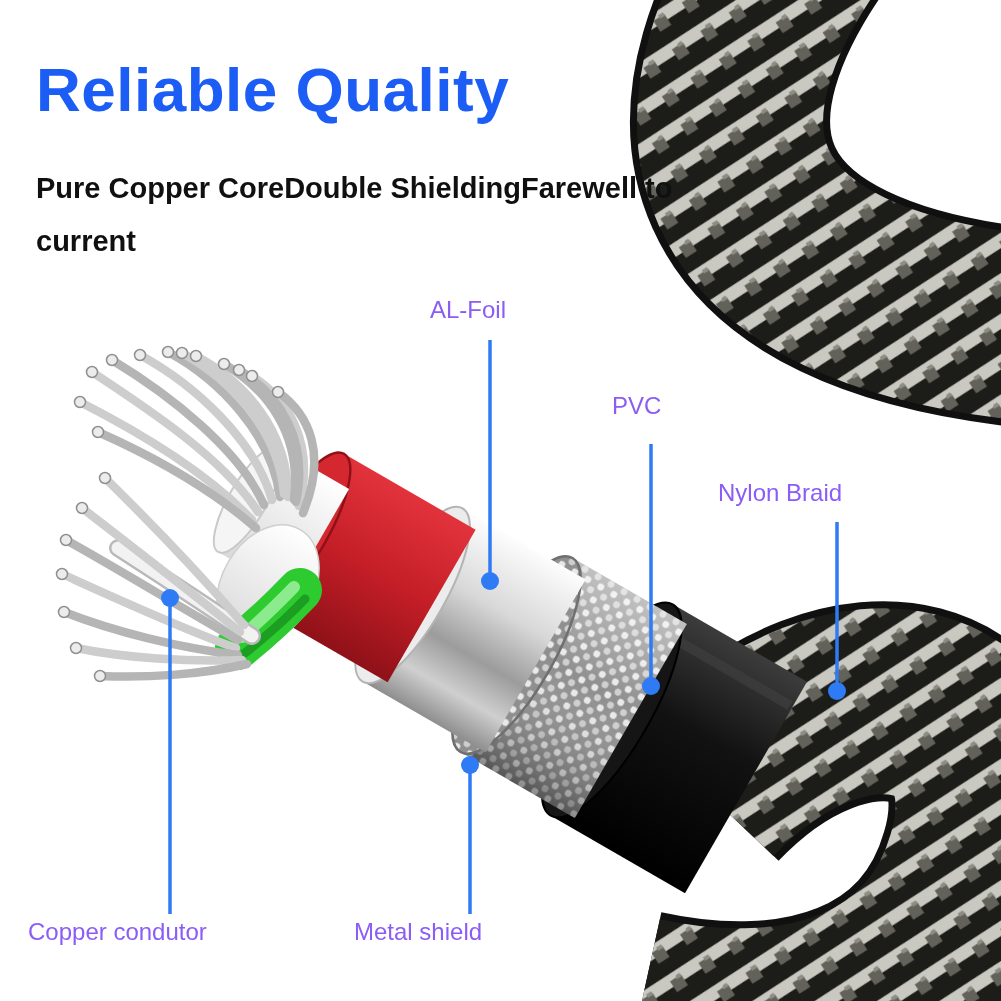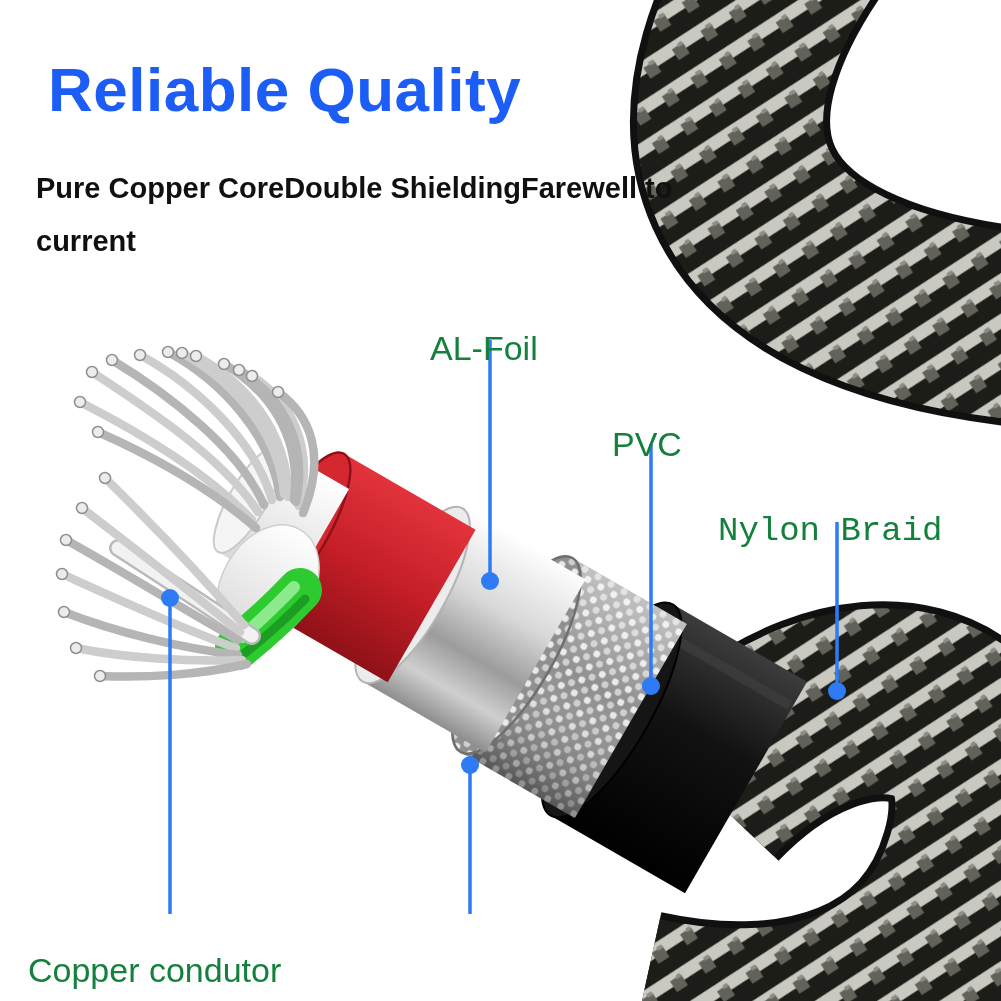--- a/index.html
+++ b/index.html
@@ -1,26 +1,26 @@
 <!DOCTYPE html>
 <html><head>
 <meta charset="utf-8">
 <style>
   html,body{margin:0;padding:0;background:#fff;}
   .stage{position:relative;width:1001px;height:1001px;background:#ffffff;overflow:hidden;
          font-family:"Liberation Sans",sans-serif;}
   .stage svg{position:absolute;left:0;top:0;}
-  .title{position:absolute;left:48px;top:54px;margin:0;font-size:62px;font-weight:700;
+  .title{position:absolute;left:36px;top:54px;margin:0;font-size:62px;font-weight:700;
          color:#1c5ef5;letter-spacing:0.5px;white-space:nowrap;}
   .subtitle{position:absolute;left:36px;top:162px;margin:0;width:660px;font-size:29px;
             line-height:1.82;color:#101010;font-weight:700;}
-  .callout-label{position:absolute;font-size:34px;color:#15803d;white-space:nowrap;font-weight:400;margin-top:33px;}
+  .callout-label{position:absolute;font-size:24px;color:#8b5cf6;white-space:nowrap;font-weight:400;}
   #lbl-alfoil{left:430px;top:296px;}
   #lbl-pvc{left:612px;top:392px;}
-  #lbl-nylon{left:718px;top:479px;font-family:Liberation Mono, monospace;}
+  #lbl-nylon{left:718px;top:479px;}
   #lbl-copper{left:28px;top:918px;text-align:center;}
   #lbl-metal{left:354px;top:918px;}
   .callout-line{stroke:#2f7bf5;stroke-width:3.5;}
   .callout-dot{fill:#2f7bf5;}
   .strand{fill:none;stroke:#cdcdcd;stroke-width:8.5;stroke-linecap:round;}
   .strand-b{stroke:#b5b5b5;}
   .strand-tip{fill:#ececec;stroke:#8f8f8f;stroke-width:1.5;}
 </style>
 </head>
 <body>
@@ -187,14 +187,15 @@
     </g>
   </svg>
 
   <h1 class="title">Reliable Quality</h1>
   <p class="subtitle">Pure Copper CoreDouble ShieldingFarewell to current</p>
 
   <div class="callout-label" id="lbl-alfoil">AL-Foil</div>
   <div class="callout-label" id="lbl-pvc">PVC</div>
   <div class="callout-label" id="lbl-nylon">Nylon Braid</div>
   <div class="callout-label" id="lbl-copper">Copper condutor</div>
+  <div class="callout-label" id="lbl-metal">Metal shield</div>
 
 </div>
 
 </body></html>

